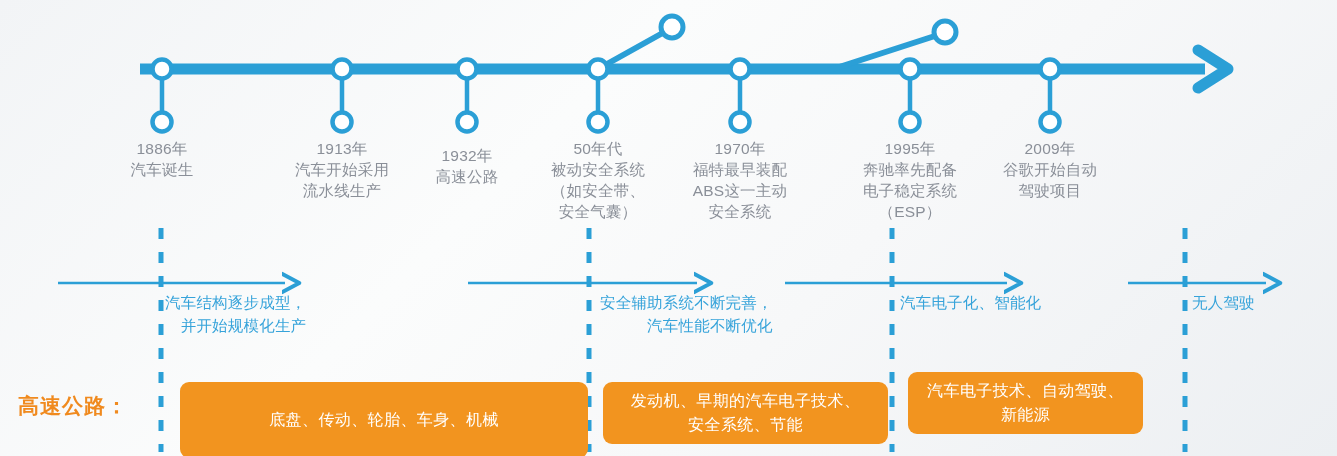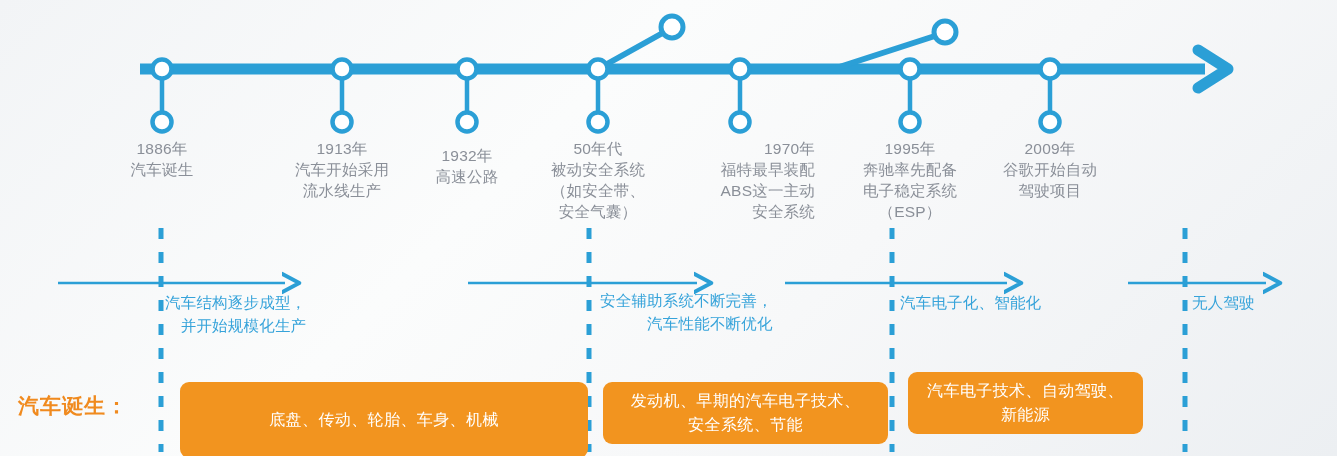--- a/index.html
+++ b/index.html
@@ -160,44 +160,44 @@
 汽车诞生</div>
       <div class="tl-label" style="left: 267px; top: 138px; width: 150px;">1913年
 汽车开始采用
 流水线生产</div>
       <div class="tl-label" style="left: 392px; top: 145px; width: 150px;">1932年
 高速公路</div>
       <div class="tl-label" style="left: 523px; top: 138px; width: 150px;">50年代
 被动安全系统
 （如安全带、
 安全气囊）</div>
-      <div class="tl-label" style="left: 665px; top: 138px; width: 150px; text-align: right;">1970年
+      <div class="tl-label" style="left: 665px; top: 138px; width: 150px;">1970年
 福特最早装配
 ABS这一主动
 安全系统</div>
       <div class="tl-label" style="left: 835px; top: 138px; width: 150px;">1995年
 奔驰率先配备
 电子稳定系统
 （ESP）</div>
       <div class="tl-label" style="left: 975px; top: 138px; width: 150px;">2009年
 谷歌开始自动
 驾驶项目</div>
     </div>
 
 
   <div id="phase-captions">
       <div class="phase-caption" style="left: 165px; top: 291px;">汽车结构逐步成型，
 并开始规模化生产</div>
-      <div class="phase-caption" style="left: 600px; top: 291px; font-family: Liberation Mono, monospace;">安全辅助系统不断完善，
+      <div class="phase-caption" style="left: 600px; top: 291px;">安全辅助系统不断完善，
 汽车性能不断优化</div>
       <div class="phase-caption" style="left: 900px; top: 291px;">汽车电子化、智能化</div>
       <div class="phase-caption" style="left: 1192px; top: 291px;">无人驾驶</div>
     </div>
 
-  <div class="core-label">汽车诞生：</div>
+  <div class="core-label">高速公路：</div>
   <div id="tech-boxes">
       <div class="tech-box" style="left: 180px; top: 382px; width: 408px; height: 76px; background: rgb(242, 148, 31);">底盘、传动、轮胎、车身、机械</div>
       <div class="tech-box" style="left: 603px; top: 382px; width: 285px; height: 62px; background: rgb(242, 148, 31);">发动机、早期的汽车电子技术、
 安全系统、节能</div>
       <div class="tech-box" style="left: 908px; top: 372px; width: 235px; height: 62px; background: rgb(242, 148, 31);">汽车电子技术、自动驾驶、
 新能源</div>
     </div>
 
 </div>
 

